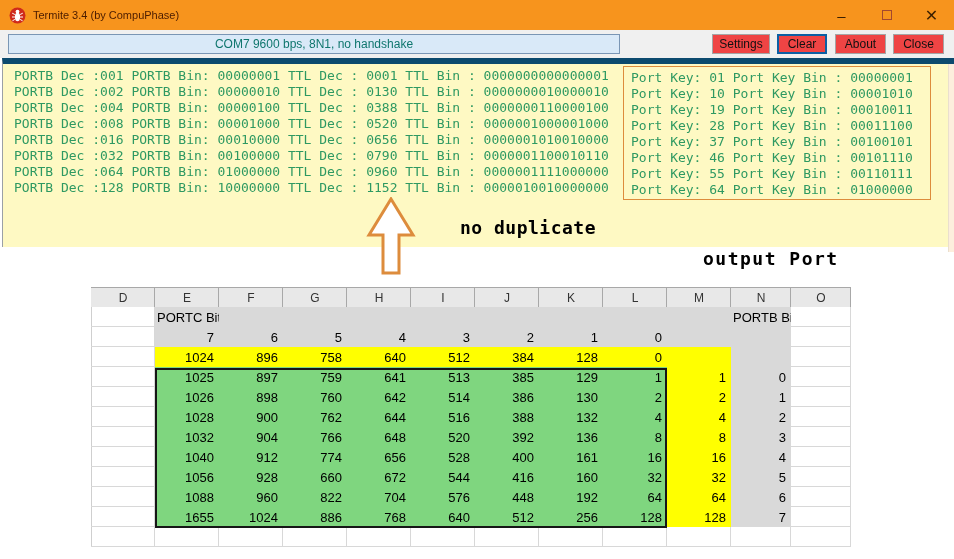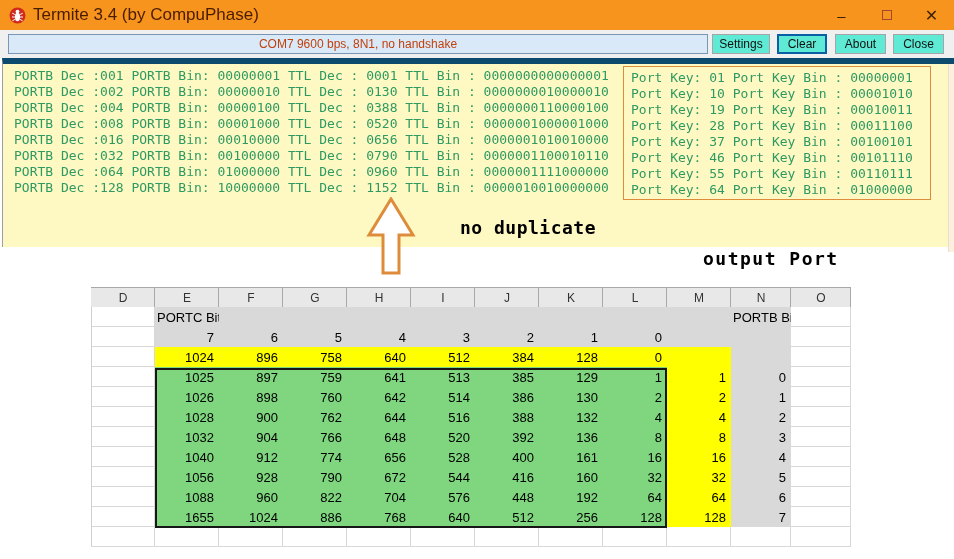--- a/index.html
+++ b/index.html
@@ -4,33 +4,33 @@
 <style>
   * { margin:0; padding:0; box-sizing:border-box; }
   html,body { width:954px; height:559px; background:#ffffff; overflow:hidden;
               font-family:"Liberation Sans", sans-serif; }
   #stage { position:relative; width:954px; height:559px; background:#fff; }
 
   
   .titlebar { position:absolute; left:0; top:0; width:954px; height:30px;
               background:var(--titlebar); display:flex; align-items:center; }
   .app-icon { width:17px; height:17px; margin-left:9px; }
-  .title-text { margin-left:7px; font-size:17px; color:#4a1c00; }
+  .title-text { margin-left:7px; font-size:11px; color:#4a1c00; }
   .win-controls { position:absolute; right:0; top:0; height:30px; display:flex; }
   .win-btn { width:45px; height:30px; display:flex; align-items:center; justify-content:center;
              font-size:15px; color:#3a1f00; }
   .max-glyph { width:10px; height:10px; border:1px solid #a3482e; }
   .close-glyph { font-size:16px; }
 
   .toolbar { position:absolute; left:0; top:30px; width:954px; height:28px; background:#f0f0f0; }
-  .status-box { position:absolute; left:8px; top:4px; width:700px; height:20px;
+  .status-box { position:absolute; left:8px; top:4px; width:612px; height:20px;
                 background:var(--statusblue); border:1px solid #7a96b5;
                 display:flex; align-items:center; justify-content:center;
-                font-size:12px; color:#c2410c; }
-  .tb-btn { position:absolute; top:4px; height:20px; background:#5eead4;
+                font-size:12px; color:#0f766e; }
+  .tb-btn { position:absolute; top:4px; height:20px; background:#ef4444;
             border:1px solid #a5a5a5; font-size:12px; color:#111;
             display:flex; align-items:center; justify-content:center;
             font-family:"Liberation Sans", sans-serif; }
   .tb-settings { left:712px; width:58px; }
   .tb-clear    { left:777px; width:50px; border:2px solid #0b5fa4; }
   .tb-about    { left:835px; width:51px; }
   .tb-close    { left:893px; width:51px; }
 
   .terminal { position:absolute; left:2px; top:58px; width:952px; height:189px;
               background:#fef9c3; border-left:1px solid #9aa0a6; border-top:6px solid #0c4a6e; }
@@ -244,21 +244,21 @@
         <div class="cell z-green">528</div>
         <div class="cell z-green">400</div>
         <div class="cell z-green">161</div>
         <div class="cell z-green">16</div>
         <div class="cell z-yellow">16</div>
         <div class="cell z-gray">4</div>
         <div class="cell z-plain"></div>
         <div class="cell z-plain firstcol"></div>
         <div class="cell z-green">1056</div>
         <div class="cell z-green">928</div>
-        <div class="cell z-green">790</div>
+        <div class="cell z-green">660</div>
         <div class="cell z-green">672</div>
         <div class="cell z-green">544</div>
         <div class="cell z-green">416</div>
         <div class="cell z-green">160</div>
         <div class="cell z-green">32</div>
         <div class="cell z-yellow">32</div>
         <div class="cell z-gray">5</div>
         <div class="cell z-plain"></div>
         <div class="cell z-plain firstcol"></div>
         <div class="cell z-green">1088</div>

